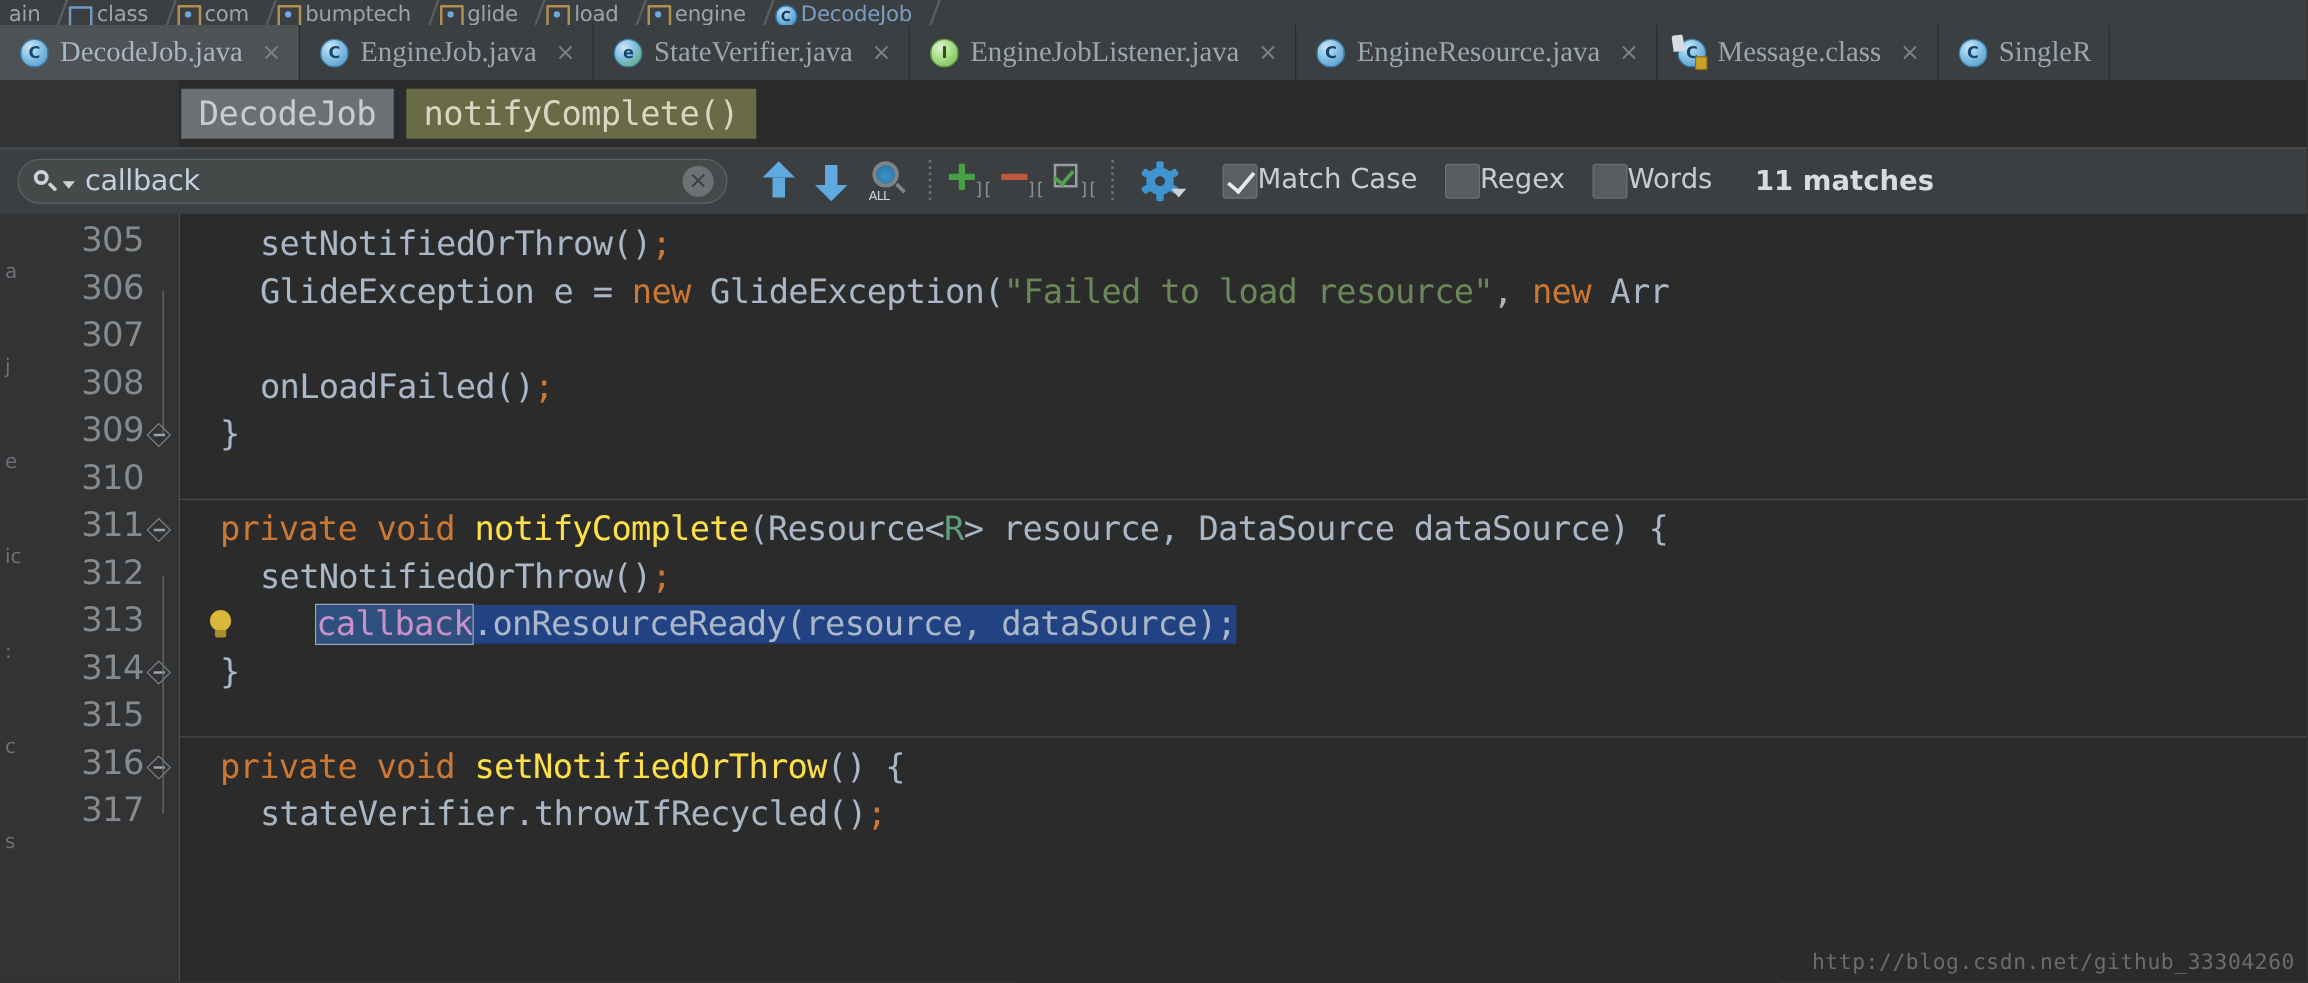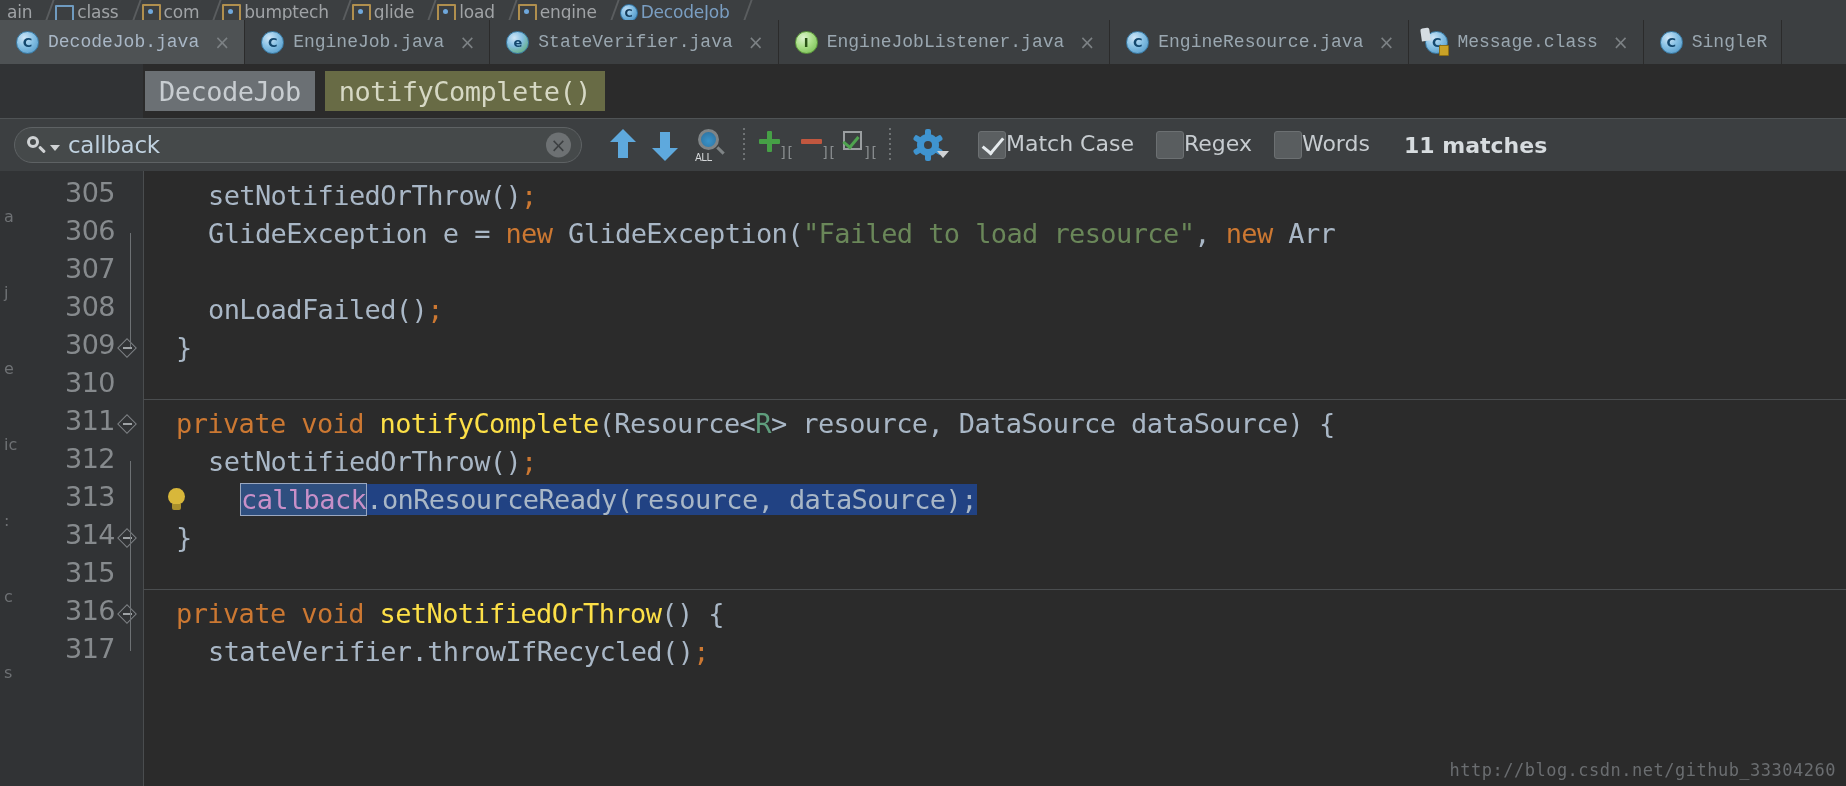--- a/index.html
+++ b/index.html
@@ -115,22 +115,22 @@
     align-items: center;
     gap: 9px;
     padding: 0 14px 0 16px;
     border-right: 1px solid #2b2b2b;
     cursor: default;
     white-space: nowrap;
   }
   .tab.active { background: #4e5254; }
   .tab-label {
     color: #9aa7b0;
-    font-size: 18px;
-    font-family: Liberation Mono, monospace;
+    font-size: 23px;
+    font-family: Liberation Serif, serif;
   }
   .tab.active .tab-label { color: #a9b7c6; }
   .tab-close {
     color: #7c8184;
     font-size: 19px;
     line-height: 1;
     margin-left: 6px;
   }
   .ic-tab {
     width: 21px; height: 21px;
@@ -809,21 +809,21 @@
         <div class="fold-line" style="top: 290px; height: 190px;"></div>
       </div>
     <div class="code" id="codearea">
         <div class="codeline" style="top: 6px; left: 64px;"><span>setNotifiedOrThrow()</span><span class="semi">;</span></div>
         <div class="codeline" style="top: 44px; left: 64px;"><span>GlideException e = </span><span class="kw">new</span><span> GlideException(</span><span class="str">"Failed to load resource"</span><span>, </span><span class="kw">new</span><span> Arr</span></div>
         <div class="codeline" style="top: 120px; left: 64px;"><span>onLoadFailed()</span><span class="semi">;</span></div>
         <div class="codeline" style="top: 158px; left: 32px;"><span>}</span></div>
         <div class="codeline" style="top: 196px; left: 0px;"></div>
         <div class="codeline" style="top: 234px; left: 32px;"><span class="kw">private void </span><span class="mname">notifyComplete</span><span>(Resource&lt;</span><span class="gen">R</span><span>&gt; resource, DataSource dataSource) {</span></div>
         <div class="codeline" style="top: 272px; left: 64px;"><span>setNotifiedOrThrow()</span><span class="semi">;</span></div>
-        <div class="codeline" style="top: 310px; left: 52px; padding-left: 45px;"><span class="hl-sel-token">callback</span><span class="hl-sel">.onResourceReady(resource, dataSource);</span></div>
+        <div class="codeline" style="top: 310px; left: 64px; padding-left: 45px;"><span class="hl-sel-token">callback</span><span class="hl-sel">.onResourceReady(resource, dataSource);</span></div>
         <div class="codeline" style="top: 348px; left: 32px;"><span>}</span></div>
         <div class="codeline" style="top: 386px; left: 0px;"></div>
         <div class="codeline" style="top: 424px; left: 32px;"><span class="kw">private void </span><span class="mname">setNotifiedOrThrow</span><span>() {</span></div>
         <div class="codeline" style="top: 462px; left: 64px;"><span>stateVerifier.throwIfRecycled()</span><span class="semi">;</span></div>
       </div>
     <div class="watermark">http://blog.csdn.net/github_33304260</div>
   <div class="sep-line" style="top: 228px;"></div>
       <div class="bulb" style="top: 316px;">
         <span class="glass"></span>
         <span class="base"></span>

